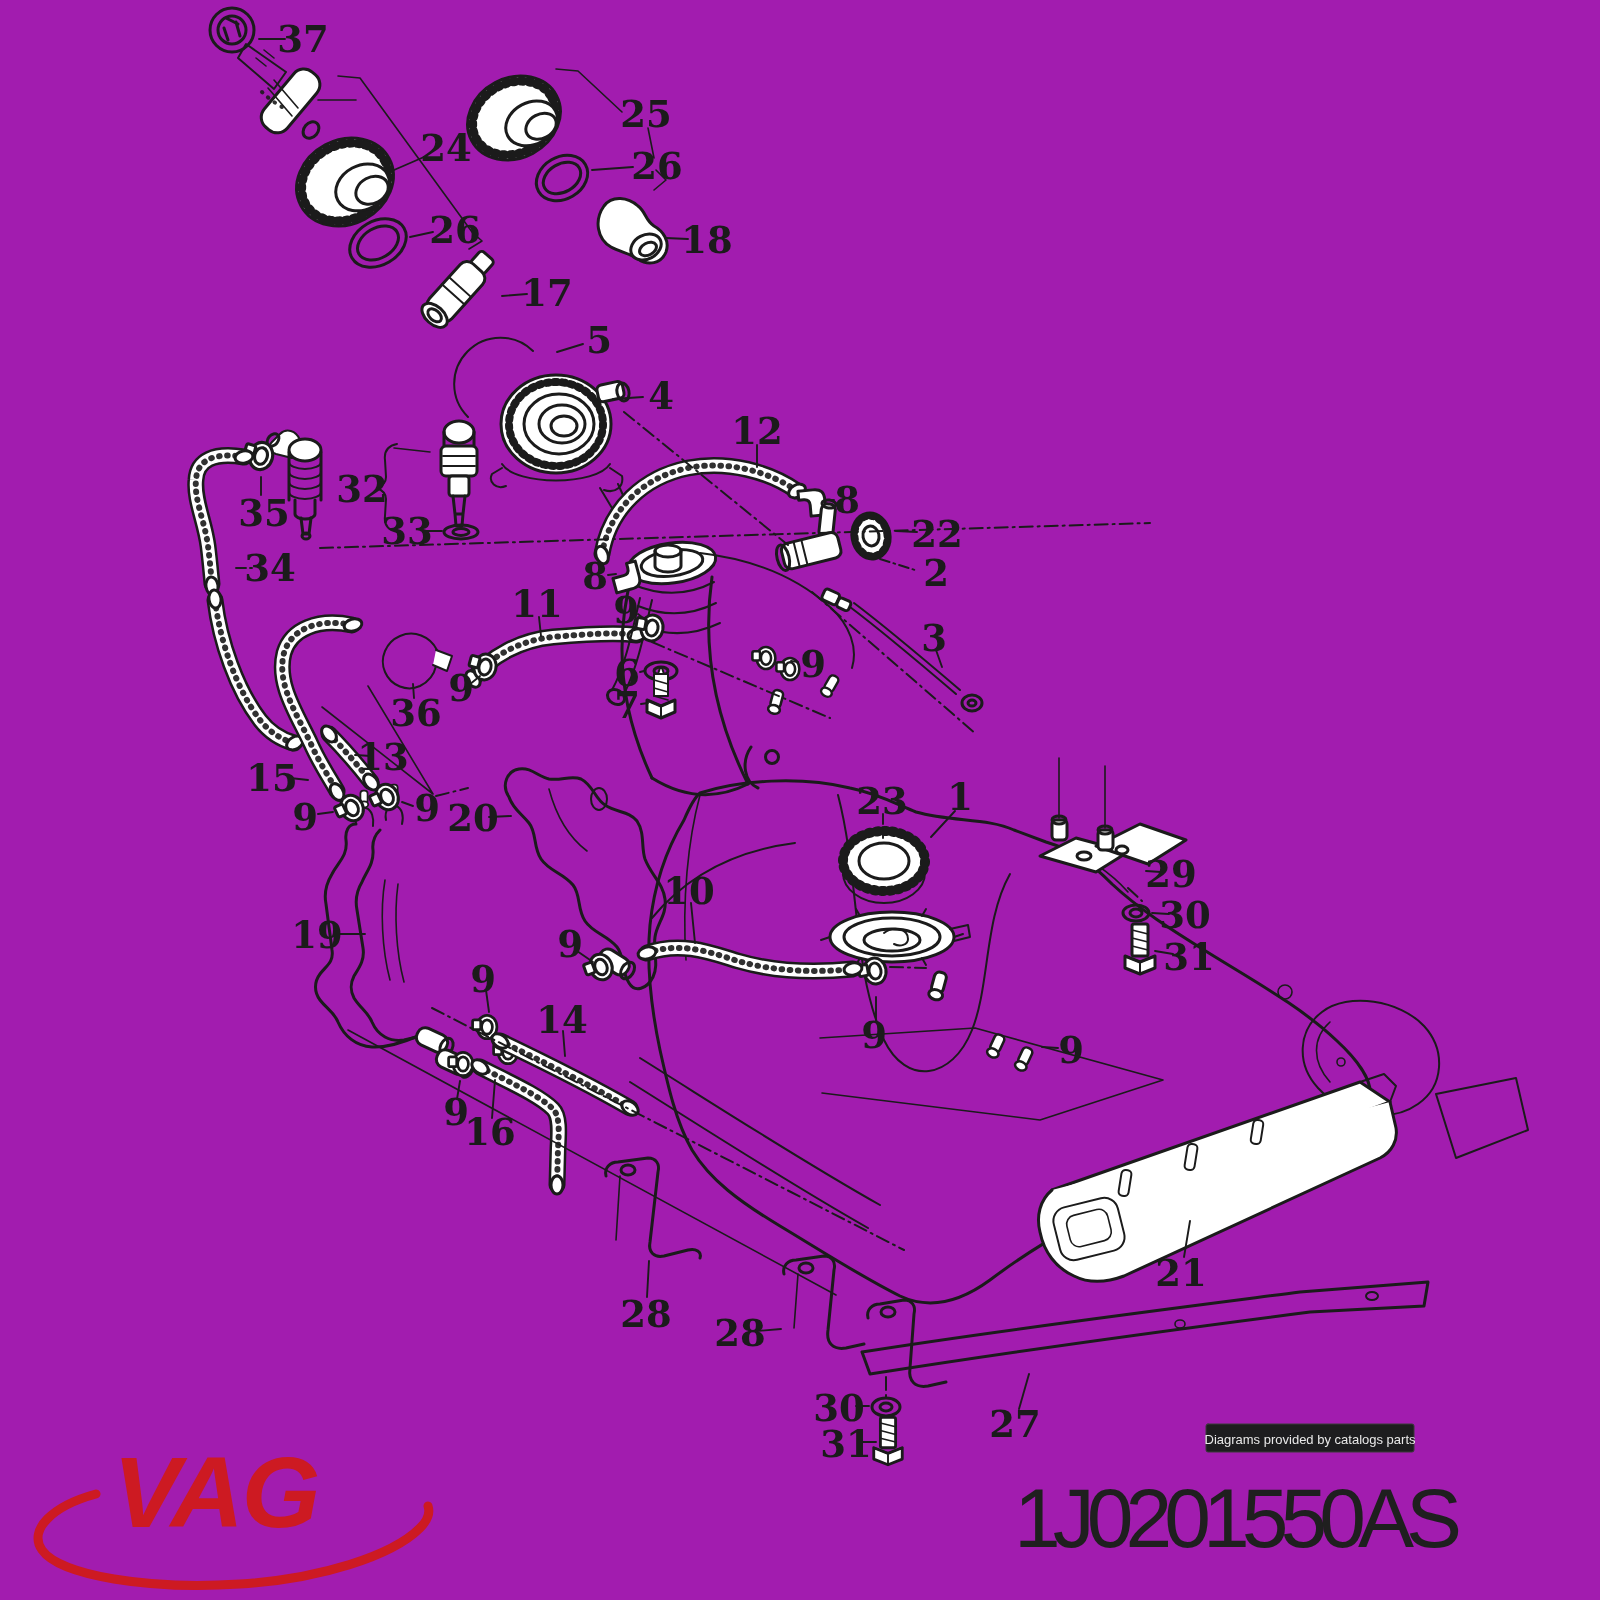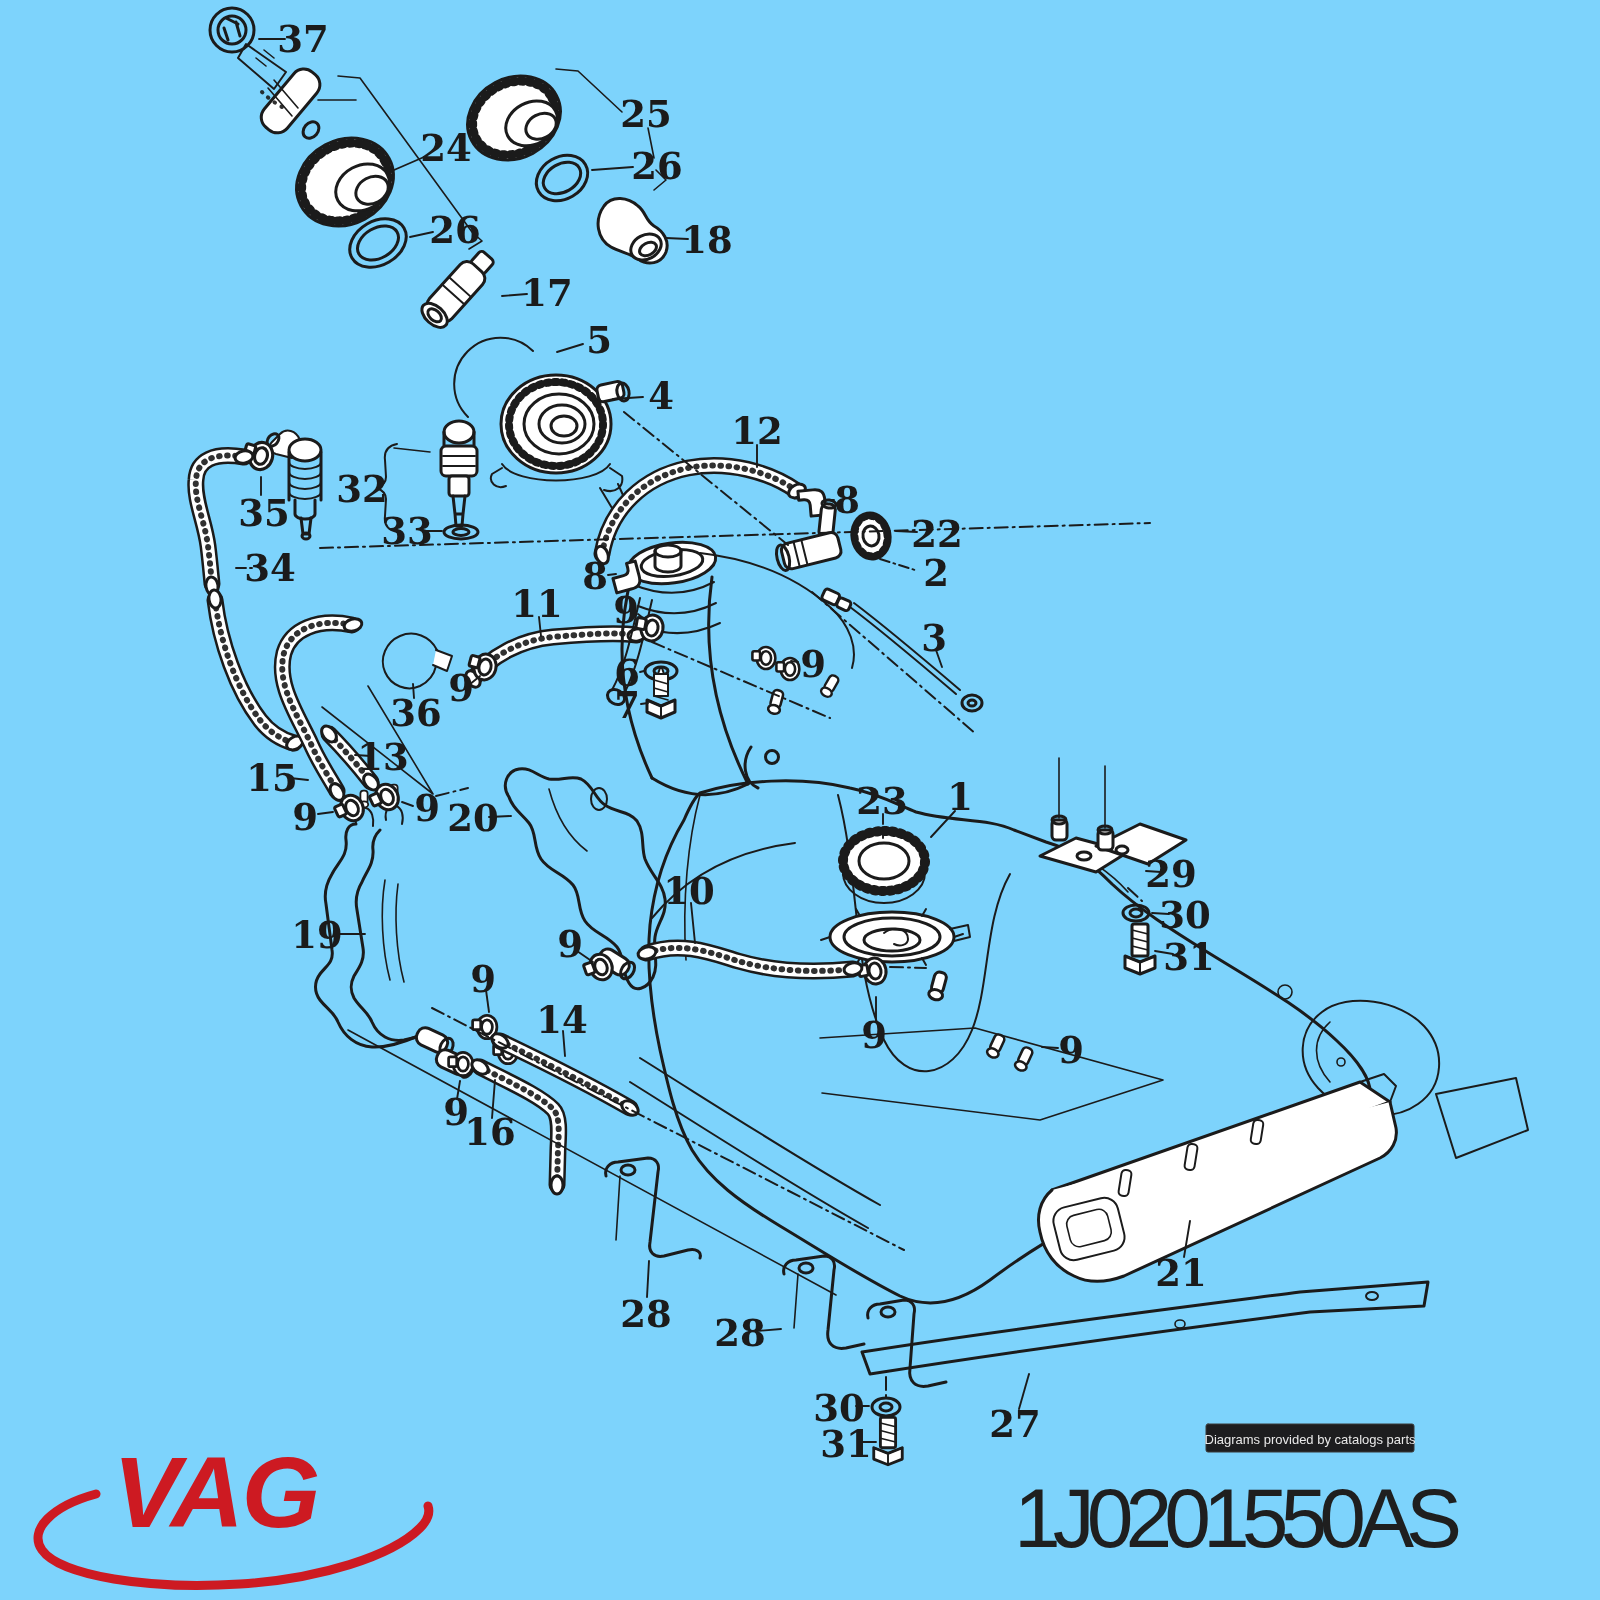--- a/index.html
+++ b/index.html
@@ -2,21 +2,21 @@
 <html style="--ink: #1b1b1b; --brand-red: #cd1a22; --wm-bg: #1d1d1f; --wm-fg: #e9e9e9;"><head>
 <meta charset="utf-8">
 <style>
   :root{
     --ink:#1b1b1b;
     --brand-red:#cd1a22;
     --wm-bg:#1d1d1f;
     --wm-fg:#e9e9e9;
   }
   html,body{margin:0;padding:0;background:#fff;}
-  .stage{position:relative;width:1600px;height:1600px;background:#7dd3fc;overflow:hidden;
+  .stage{position:relative;width:1600px;height:1600px;background:#a21caf;overflow:hidden;
          font-family:"DejaVu Sans",sans-serif;}
   svg{display:block;}
   .art{stroke:var(--ink);fill:none;stroke-width:3;stroke-linecap:round;stroke-linejoin:round;}
   .w2{stroke-width:2;}
   .hair{stroke-width:1.6;}
   .fillw{fill:#fff;}
   .dashdot{stroke-width:2;stroke-dasharray:13 5 2 5;fill:none;}
   .hoseOuter{stroke-width:17;fill:none;}
   .hoseInner{stroke:#fff;stroke-width:12;fill:none;}
   .hoseDots{stroke-width:6;stroke-dasharray:0.6 7.5;stroke-linecap:round;fill:none;opacity:.9;}

